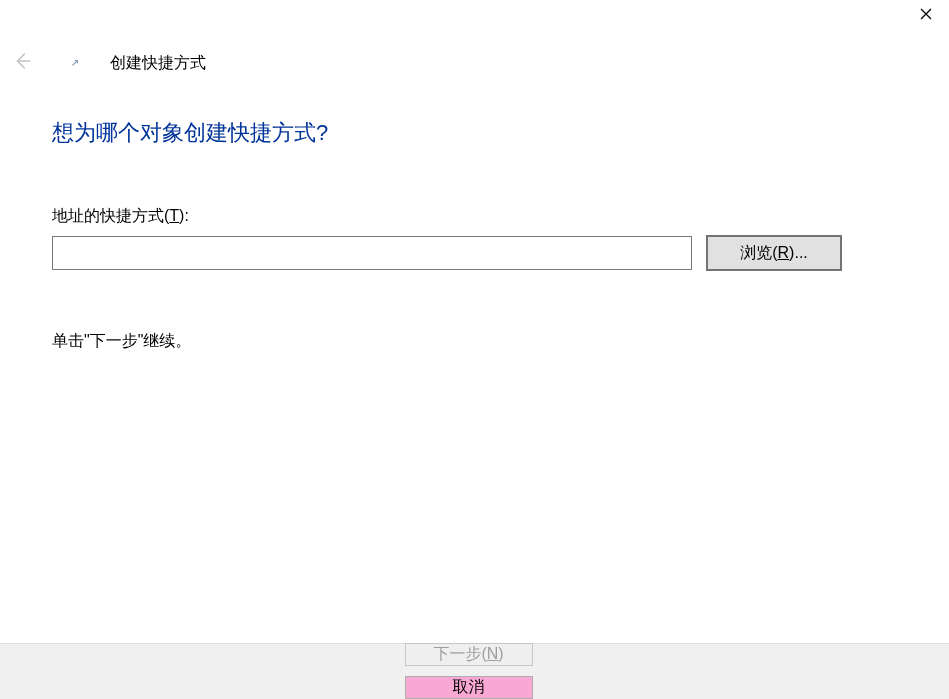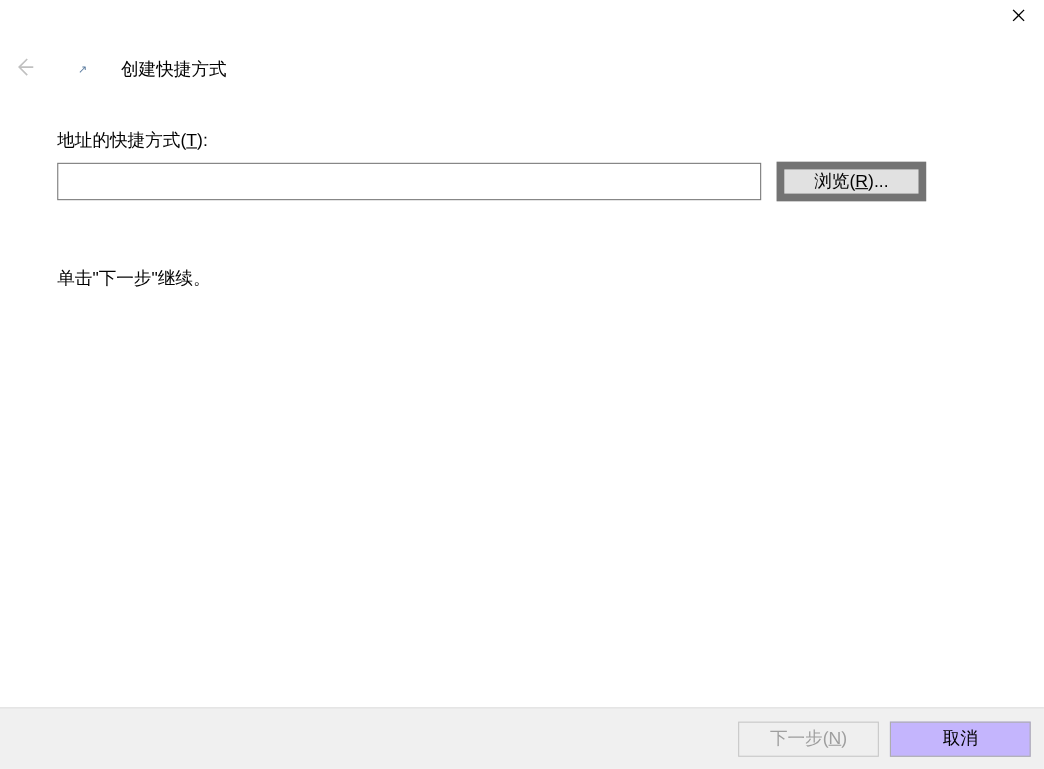--- a/index.html
+++ b/index.html
@@ -113,21 +113,21 @@
       border: 1px solid #7a7a7a;
       padding: 4px 6px;
       font-size: 15px;
       font-family: inherit;
       outline: none;
     }
     .browse-btn {
       width: 136px;
       height: 36px;
       background: #e1e1e1;
-      border: 7px solid #737373;
+      border: 2px solid #737373;
       font-size: 16px;
       font-family: inherit;
       cursor: pointer;
       color: #000;
     }
     .continue-text {
       font-size: 16px;
       color: #000;
     }
     .footer {
@@ -136,26 +136,27 @@
       left: 0;
       right: 0;
       height: 56px;
       border-top: 1px solid #dfdfdf;
       background: #f0f0f0;
       display: flex;
       justify-content: flex-end;
       align-items: center;
       padding-right: 12px;
       gap: 10px;
+      flex-direction: column;
     }
     .footer-btn {
       min-width: 128px;
       height: 32px;
       border: 1px solid #adadad;
-      background: #c4b5fd;
+      background: #f9a8d4;
       font-size: 16px;
       font-family: inherit;
       cursor: pointer;
       padding: 0 18px;
       color: #000;
     }
     .footer-btn.disabled {
       color: #9e9e9e;
       border-color: #c7c7c7;
       background: #efefef;
@@ -186,20 +187,21 @@
           <path d="M15 4 L7 12 L15 20" fill="none" stroke="#c0c0c0" stroke-width="1.6"></path>
           <line x1="7" y1="12" x2="21" y2="12" stroke="#c0c0c0" stroke-width="1.6"></line>
         </svg>
     </span>
   </div>
   <span class="shortcut-icon"></span>
   <span class="wizard-title">创建快捷方式</span>
 </div>
 
 <div class="content">
+  <h1 class="main-question">想为哪个对象创建快捷方式?</h1>
 
   <div class="input-label">
     <span>地址的快捷方式(</span><span class="underline">T</span><span>):</span>
   </div>
 
   <div class="input-row">
     <input type="text" class="location-input" value="" style="">
     <button class="browse-btn">
       <span>浏览(</span><span class="underline">R</span><span>)...</span>
     </button>

